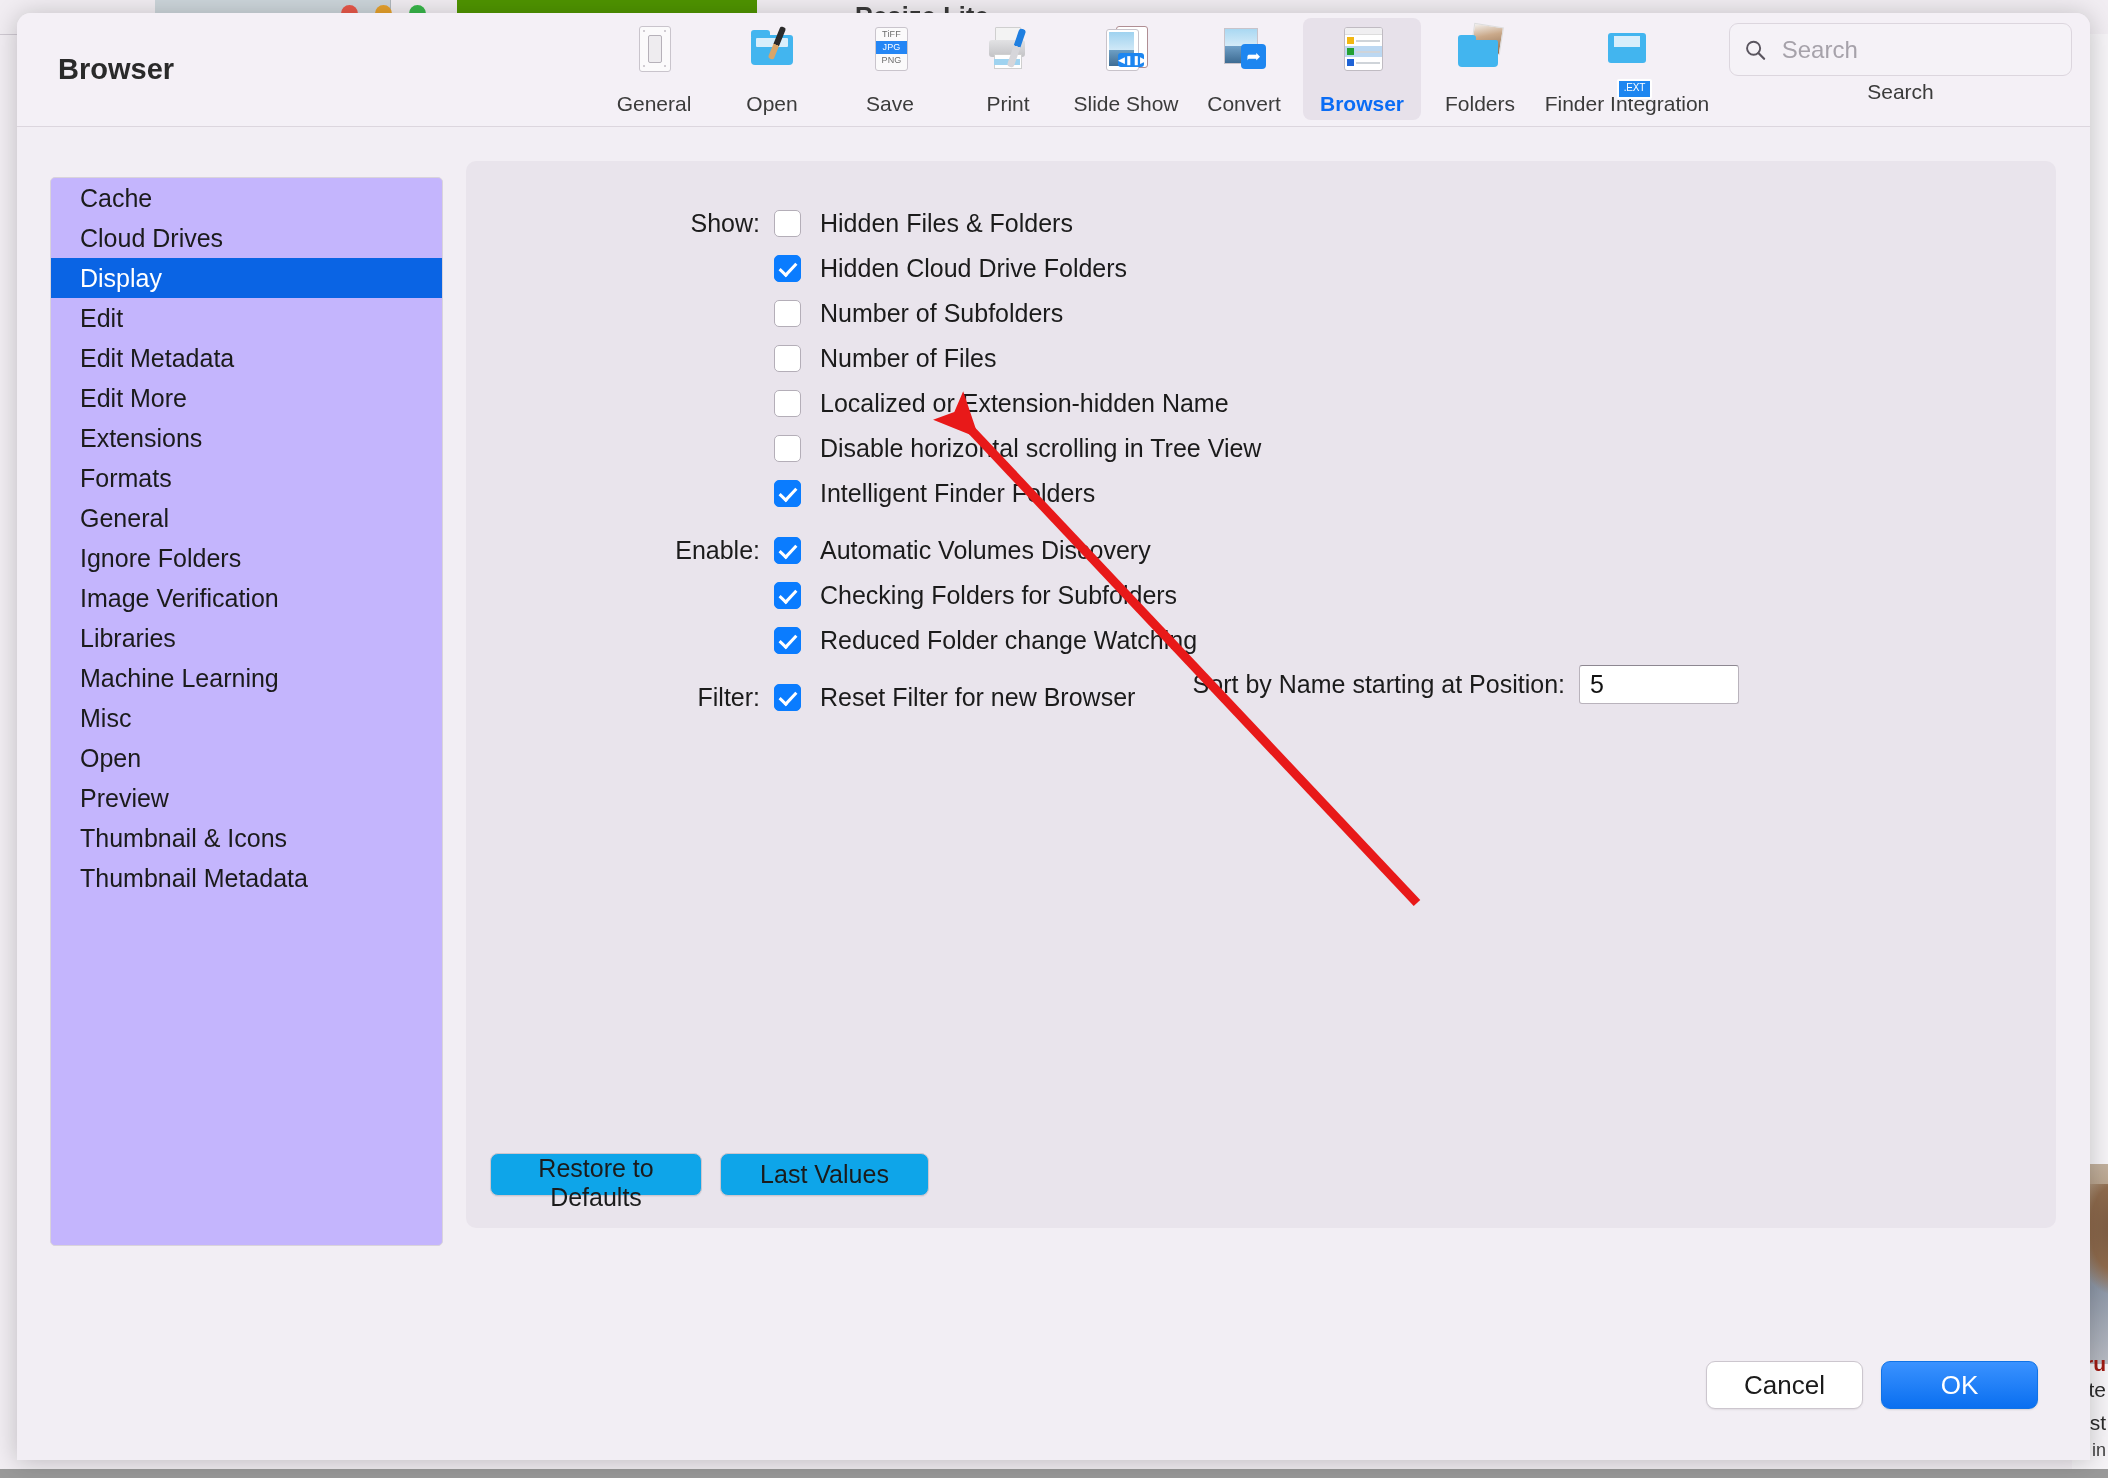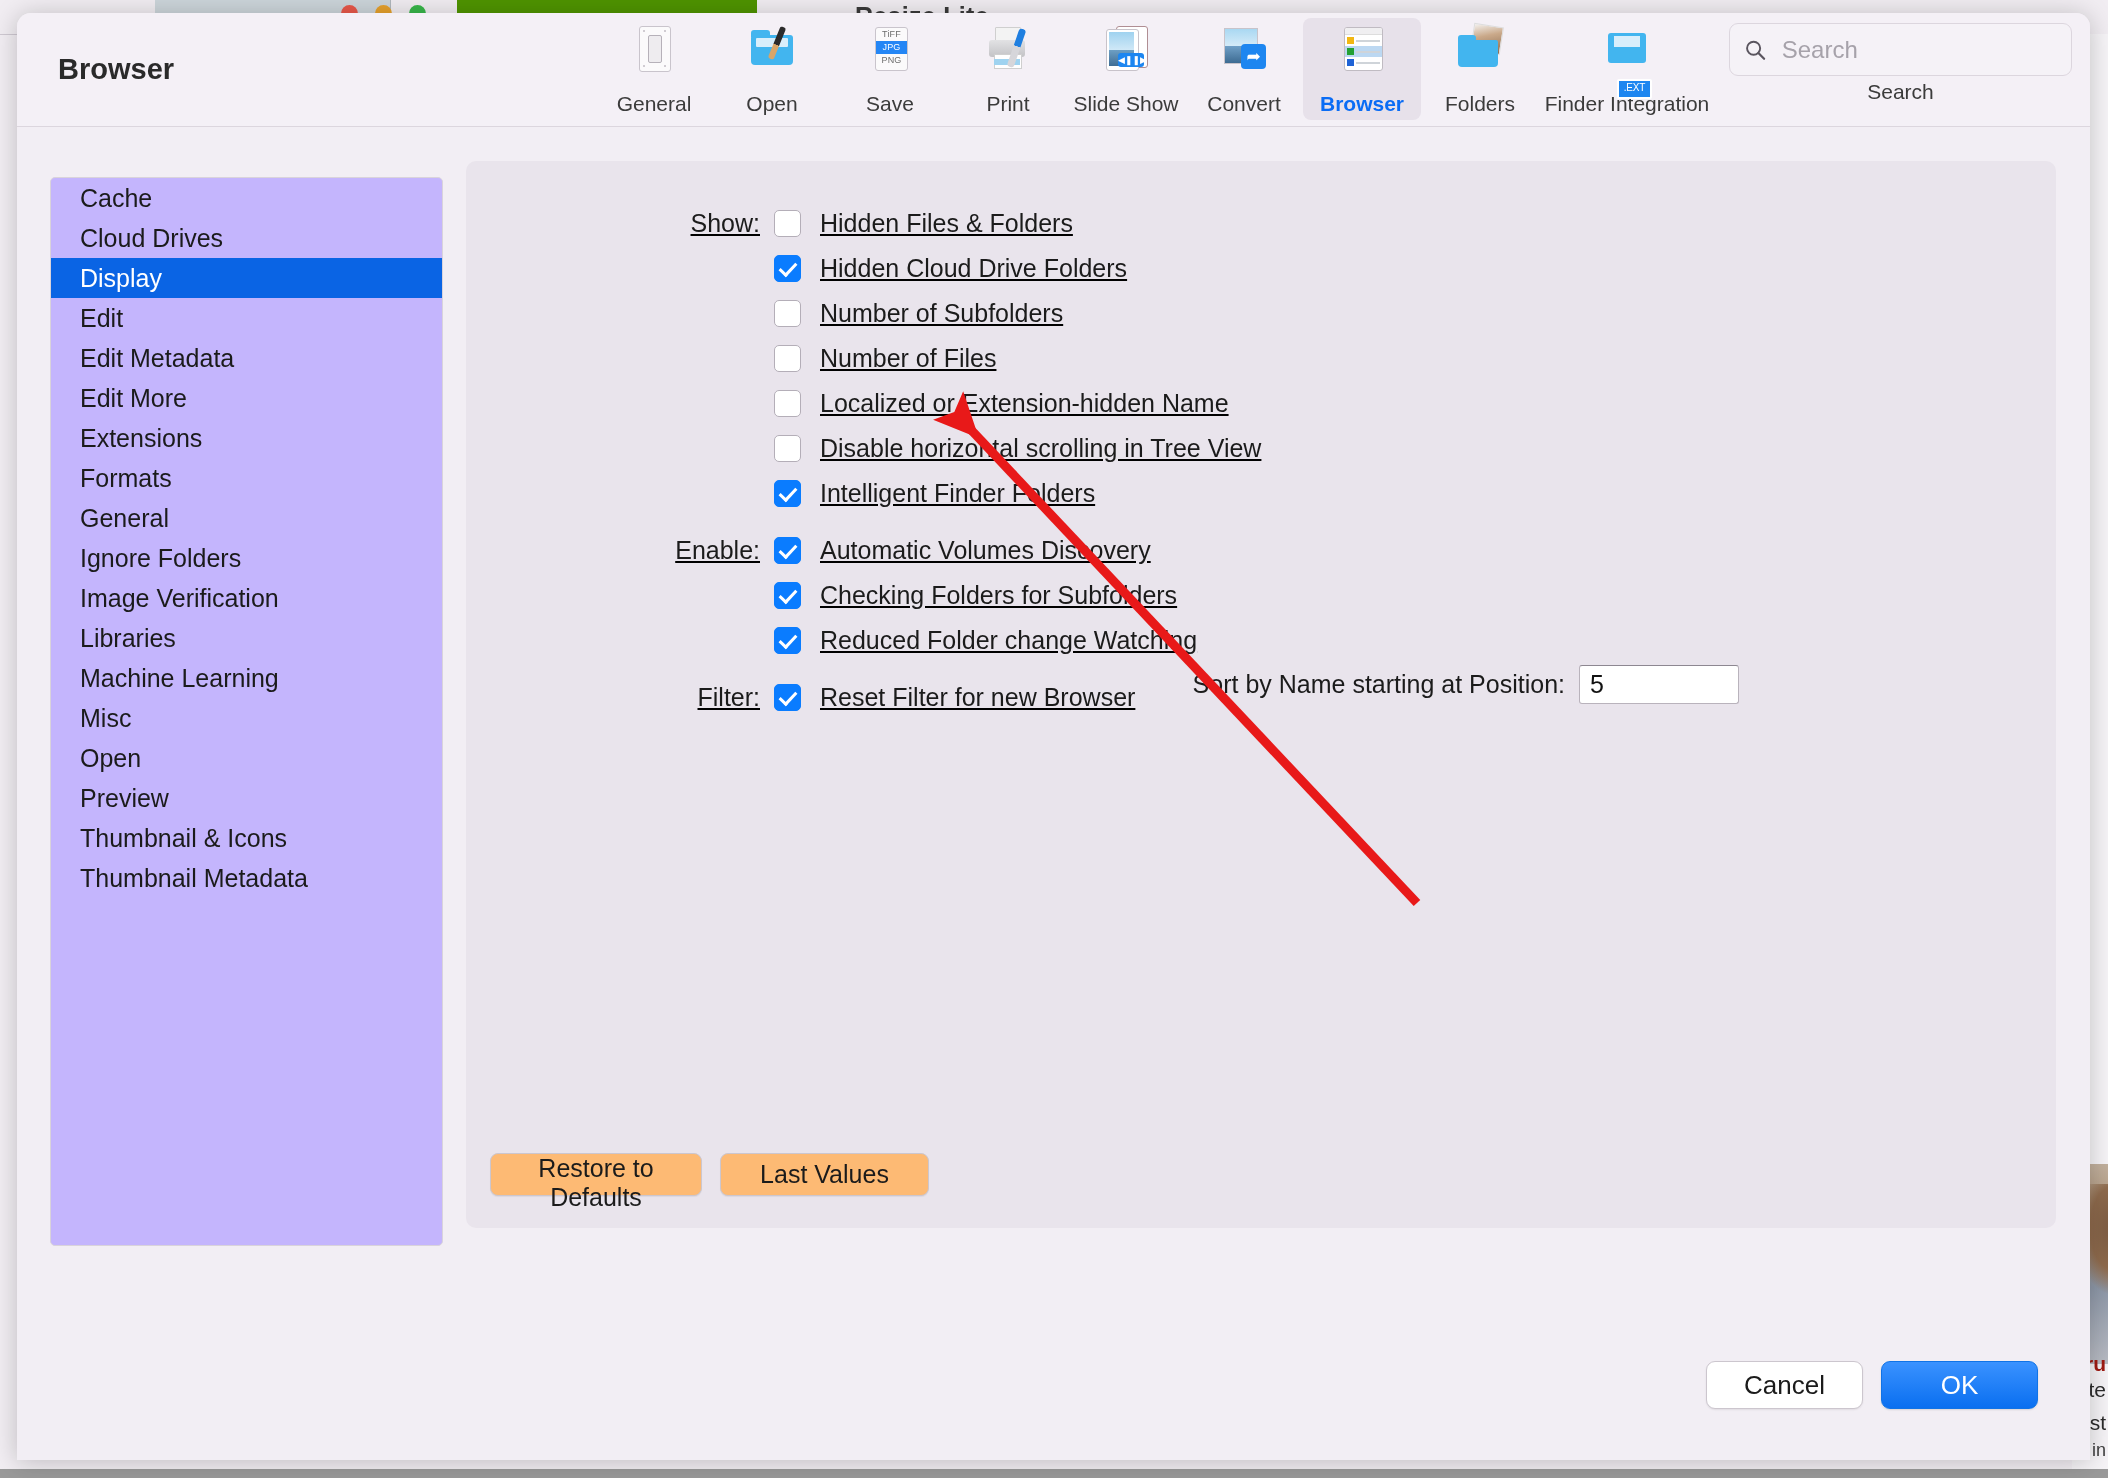--- a/index.html
+++ b/index.html
@@ -254,21 +254,20 @@
     background: #e9e4ec;
     border-radius: 10px;
   }
 
   
   .rows { position: absolute; left: 0; top: 40px; width: 100%; }
   .row {
     display: flex;
     align-items: center;
     height: 45px;
-    text-decoration: underline;
   }
   .row-label {
     width: 308px;
     text-align: right;
     padding-right: 14px;
     font-size: 25px;
     color: #1b1b1b;
     box-sizing: border-box;
     white-space: nowrap;
   }
@@ -337,21 +336,21 @@
   .panel-buttons {
     position: absolute;
     left: 24px; bottom: 32px;
     display: flex;
     gap: 18px;
   }
   .btn {
     height: 43px;
     border-radius: 8px;
     border: 1px solid #ccc6ce;
-    background: #fdba74;
+    background: #0ea5e9;
     font-family: inherit;
     font-size: 25px;
     color: #1b1b1b;
     padding: 0 22px;
     box-shadow: 0 1px 1px rgba(0,0,0,.06);
     cursor: default;
   }
   .btn.w1 { width: 212px; }
   .btn.w2 { width: 209px; }
 

